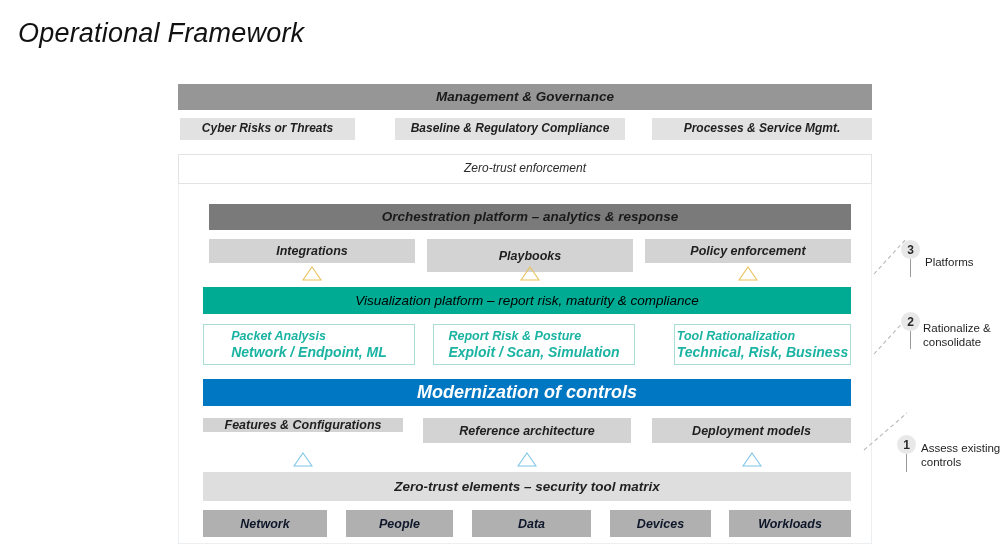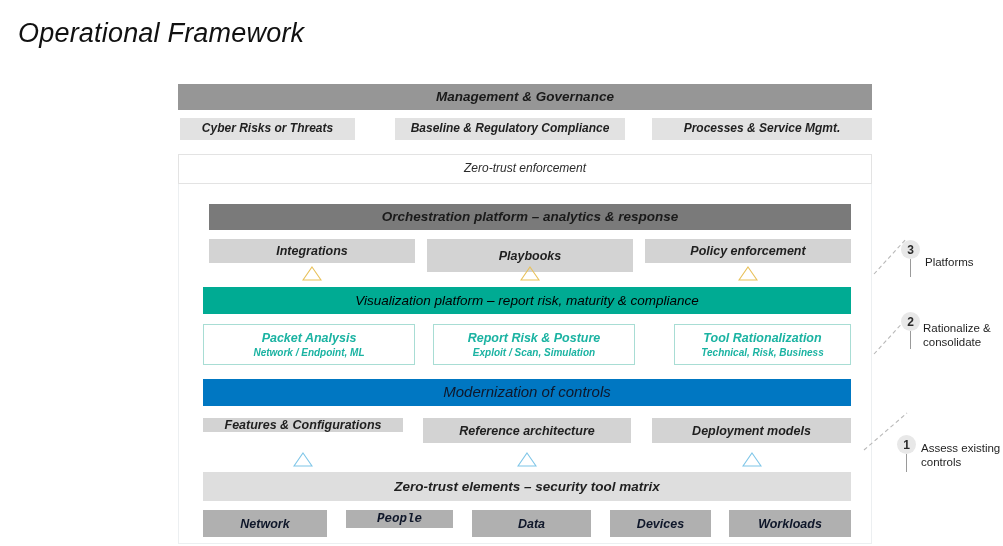--- a/index.html
+++ b/index.html
@@ -59,27 +59,27 @@
   }
 
   
   .band.header-gray   { background: #969696; color: #1a1a1a; font-size: 13.5px; font-weight: 600; }
   .band.chip-light    { background: #e2e2e2; color: #1f1f1f; font-size: 12px; font-weight: 600; }
   .band.white-box     { background: #ffffff; color: #2b2b2b; font-size: 12px; border: 1px solid #e3e3e3; font-weight: 500; }
   .band.dark-gray     { background: #7a7a7a; color: #1a1a1a; font-size: 13.5px; font-weight: 600; }
   .band.chip-mid      { background: #d3d3d3; color: #1f1f1f; font-size: 12.5px; font-weight: 600; }
   .band.teal          { background: #00ab93; color: #000000; font-size: 13.5px; font-weight: 400; }
   .band.teal-card     { background: #ffffff; border: 1px solid #a8ddd4; color: #19b2a0; }
-  .band.blue          { background: #0077c2; color: #0f172a; font-size: 15px; font-weight: 400; }
+  .band.blue          { background: #0077c2; color: #ffffff; font-size: 18px; font-weight: 700; }
   .band.chip-matrix   { background: #dedede; color: #1f1f1f; font-size: 13.5px; font-weight: 600; }
   .band.chip-dark     { background: #b0b0b0; color: #0f172a; font-size: 12.5px; font-weight: 600; }
 
-  .teal-card-inner { display: flex; flex-direction: column; align-items: center; justify-content: center; }
+  .teal-card-inner { display: flex; flex-direction: column; align-items: flex-start; justify-content: center; }
   .teal-card-title { font-size: 12.5px; font-weight: 700; font-style: italic; color: #1bb3a2; }
-  .teal-card-sub   { font-size: 10px; font-weight: 600; font-style: italic; color: #1bb3a2; margin-top: 2px; }
+  .teal-card-sub   { font-size: 14px; font-weight: 600; font-style: italic; color: #1bb3a2; margin-top: 2px; }
   .tri-wrap { position: absolute; }
 
   
   .annot { position: absolute; }
   .annot-circle {
     position: absolute;
     width: 19px; height: 19px;
     border-radius: 50%;
     background: #e8e8e8;
     color: #2b2b2b;
@@ -189,21 +189,21 @@
   <div class="tri-wrap" style="left:564px; top:368px;">
     <svg width="20" height="15" viewBox="0 0 20 15">
         <path d="M10 1 L19 14 L1 14 Z" fill="none" stroke="#7fc6e8" stroke-width="1.1"></path>
       </svg>
   </div>
 
   <div class="band chip-matrix" style="left:25px; top:388px; width:648px; height:29px;">Zero-trust elements – security tool matrix</div>
 
   <div class="band chip-dark" style="left:25px; top:426px; width:124px; height:27px;">Network</div>
 
-  <div class="band chip-dark" style="left:168px; top:426px; width:107px; height:18px;font-family:Liberation Mono, monospace;">People</div>
+  <div class="band chip-dark" style="left:168px; top:426px; width:107px; height:27px;">People</div>
 
   <div class="band chip-dark" style="left:294px; top:426px; width:119px; height:27px;">Data</div>
 
   <div class="band chip-dark" style="left:432px; top:426px; width:101px; height:27px;">Devices</div>
 
   <div class="band chip-dark" style="left:551px; top:426px; width:122px; height:27px;">Workloads</div>
 
 </div>
 
 <svg class="leader" style="left:874px; top:230px; width:50px; height:50px;">

